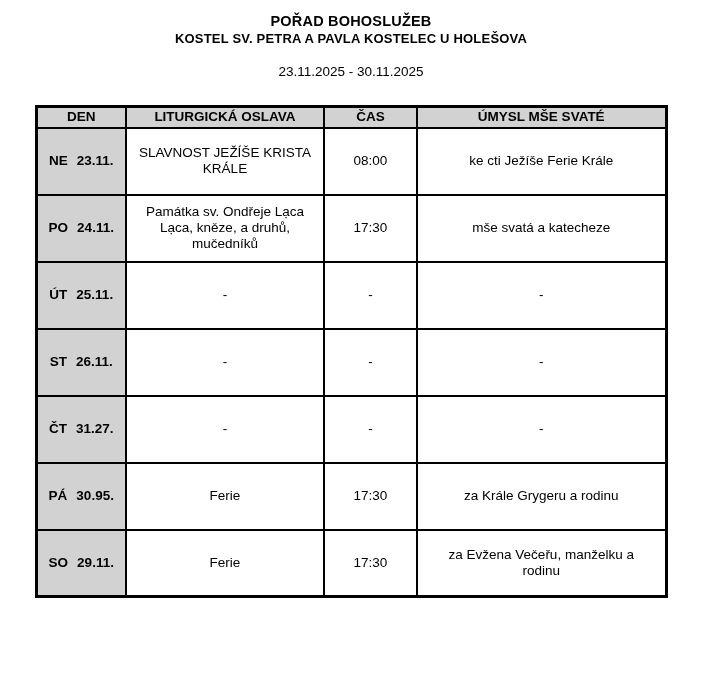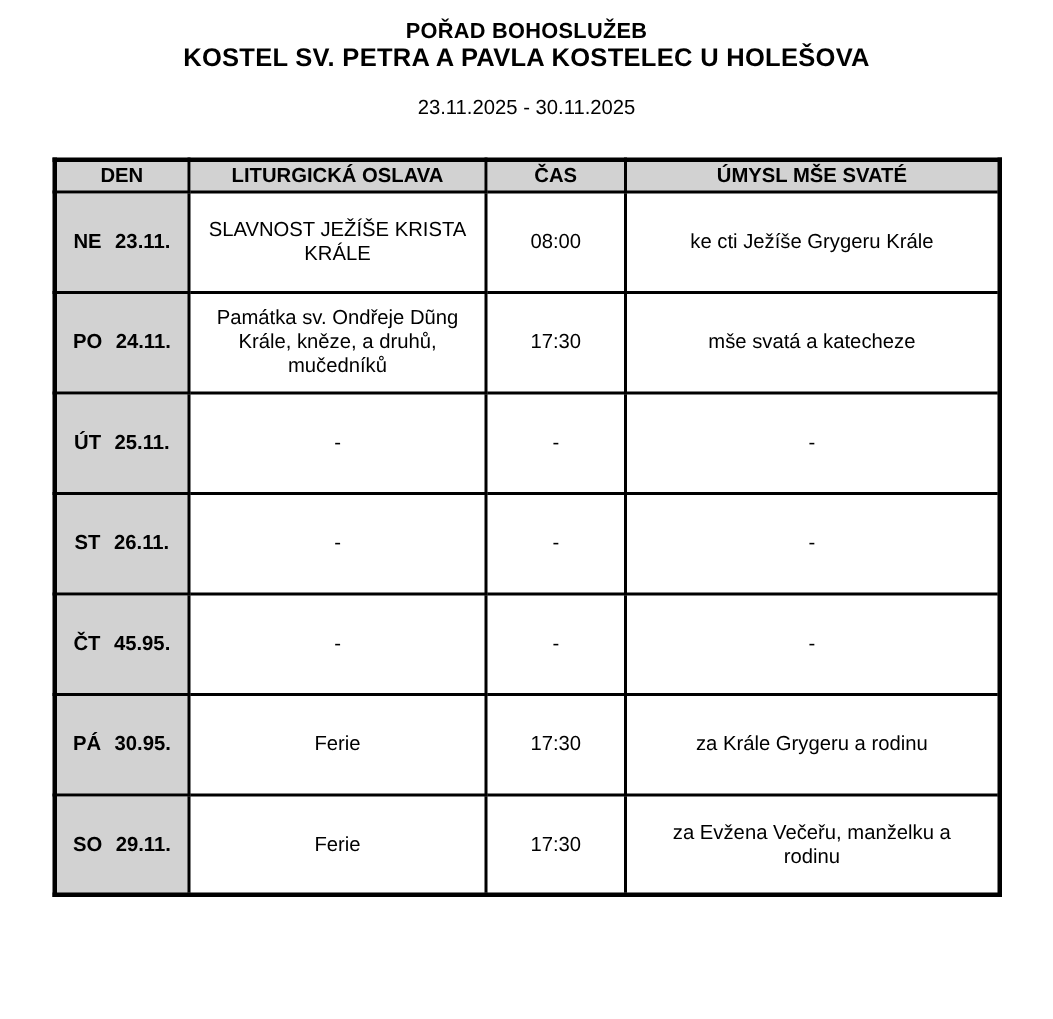--- a/index.html
+++ b/index.html
@@ -13,21 +13,21 @@
   html,body{width:702px;height:679px;}
   body{
     background:var(--page-bg);
     color:var(--text-color);
     font-family:"Liberation Sans","DejaVu Sans",sans-serif;
     -webkit-font-smoothing:antialiased;
   }
   .page{width:702px;height:679px;overflow:hidden;}
   .doc-header{text-align:center;padding-top:12px;}
   .doc-title{font-size:14.5px;font-weight:bold;line-height:18px;letter-spacing:.2px;}
-  .doc-subtitle{font-size:17px;font-weight:bold;line-height:18px;letter-spacing:.2px;}
+  .doc-subtitle{font-size:13px;font-weight:bold;line-height:18px;letter-spacing:.2px;}
   .doc-daterange{font-size:13.5px;font-weight:normal;line-height:18px;margin-top:15px;}
 
   table.schedule{
     width:630px;
     margin:24px auto 0 auto;
     border-collapse:collapse;
     table-layout:fixed;
   }
   .schedule col.c-den{width:90px;}
   .schedule col.c-oslava{width:198px;}
@@ -86,42 +86,42 @@
         <th>LITURGICKÁ OSLAVA</th>
         <th>ČAS</th>
         <th>ÚMYSL MŠE SVATÉ</th>
       </tr>
     </thead>
     <tbody>
       <tr>
         <td class="day-cell"><span class="day-abbr">NE</span><span class="day-date">23.11.</span></td>
         <td class="celebration-cell">SLAVNOST JEŽÍŠE KRISTA KRÁLE</td>
         <td class="time-cell">08:00</td>
-        <td class="intention-cell">ke cti Ježíše Grygeru Krále</td>
+        <td class="intention-cell">ke cti Ježíše Ferie Krále</td>
       </tr>
       <tr>
         <td class="day-cell"><span class="day-abbr">PO</span><span class="day-date">24.11.</span></td>
-        <td class="celebration-cell">Památka sv. Ondřeje Dũng Krále, kněze, a druhů, mučedníků</td>
+        <td class="celebration-cell">Památka sv. Ondřeje Lạca Lạca, kněze, a druhů, mučedníků</td>
         <td class="time-cell">17:30</td>
         <td class="intention-cell">mše svatá a katecheze</td>
       </tr>
       <tr>
         <td class="day-cell"><span class="day-abbr">ÚT</span><span class="day-date">25.11.</span></td>
         <td class="celebration-cell">-</td>
         <td class="time-cell">-</td>
         <td class="intention-cell">-</td>
       </tr>
       <tr>
         <td class="day-cell"><span class="day-abbr">ST</span><span class="day-date">26.11.</span></td>
         <td class="celebration-cell">-</td>
         <td class="time-cell">-</td>
         <td class="intention-cell">-</td>
       </tr>
       <tr>
-        <td class="day-cell"><span class="day-abbr">ČT</span><span class="day-date">45.95.</span></td>
+        <td class="day-cell"><span class="day-abbr">ČT</span><span class="day-date">31.27.</span></td>
         <td class="celebration-cell">-</td>
         <td class="time-cell">-</td>
         <td class="intention-cell">-</td>
       </tr>
       <tr>
         <td class="day-cell"><span class="day-abbr">PÁ</span><span class="day-date">30.95.</span></td>
         <td class="celebration-cell">Ferie</td>
         <td class="time-cell">17:30</td>
         <td class="intention-cell">za Krále Grygeru a rodinu</td>
       </tr>

